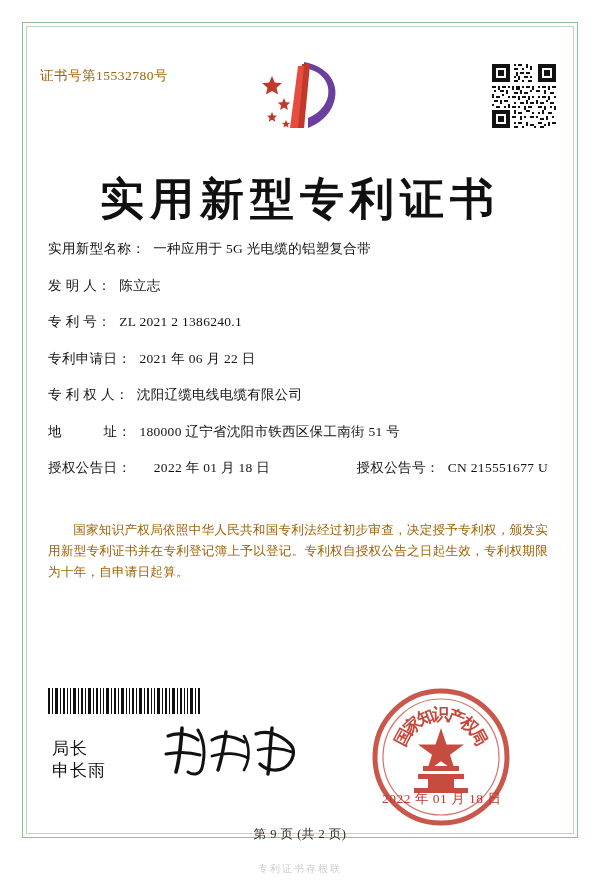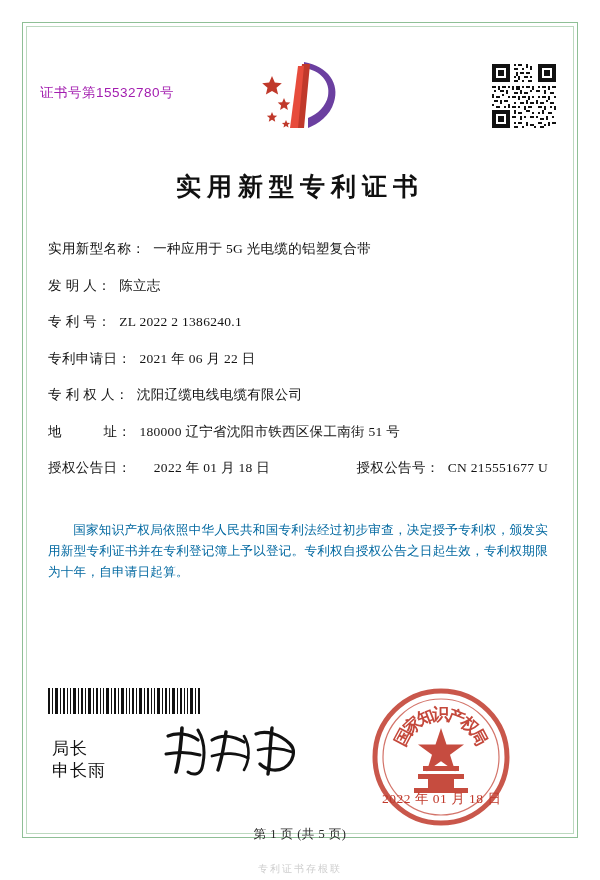--- a/index.html
+++ b/index.html
@@ -33,25 +33,25 @@
     width: 548px;
     height: 808px;
     border: 1px solid #bcd9bf;
     box-sizing: border-box;
   }
 
   
   .cert-no {
     position: absolute;
     left: 40px;
-    top: 84px;
+    top: 67px;
     font-size: 13.5px;
-    color: #a21caf;
+    color: #a16207;
     letter-spacing: 0.5px;
-    font-family: Liberation Sans, sans-serif;
+    font-family: Liberation Serif, serif;
   }
 
   
   .logo {
     position: absolute;
     left: 258px;
     top: 58px;
     width: 86px;
     height: 76px;
   }
@@ -64,21 +64,21 @@
     width: 68px;
     height: 68px;
   }
 
   .title {
     position: absolute;
     left: 0;
     right: 0;
     top: 170px;
     text-align: center;
-    font-size: 25px;
+    font-size: 44px;
     font-weight: bold;
     letter-spacing: 6px;
     color: #101010;
     font-family: "Liberation Serif", "DejaVu Serif", serif;
   }
 
   .fields {
     position: absolute;
     left: 48px;
     top: 240px;
@@ -111,21 +111,21 @@
     align-items: baseline;
   }
 
   .body-text {
     position: absolute;
     left: 48px;
     top: 520px;
     width: 500px;
     font-size: 12.6px;
     line-height: 21px;
-    color: #0369a1;
+    color: #a16207;
     text-align: justify;
     letter-spacing: 0.2px;
   }
   .body-text p {
     margin: 0 0 2px 0;
     text-indent: 2em;
   }
 
   .barcode {
     position: absolute;
@@ -342,21 +342,21 @@
     <div class="field-row">
       <span class="field-label">实用新型名称：</span>
       <span class="field-value">一种应用于 5G 光电缆的铝塑复合带</span>
     </div>
     <div class="field-row">
       <span class="field-label spaced">发 明 人：</span>
       <span class="field-value">陈立志</span>
     </div>
     <div class="field-row">
       <span class="field-label spaced">专 利 号：</span>
-      <span class="field-value">ZL 2022 2 1386240.1</span>
+      <span class="field-value">ZL 2021 2 1386240.1</span>
     </div>
     <div class="field-row">
       <span class="field-label">专利申请日：</span>
       <span class="field-value">2021 年 06 月 22 日</span>
     </div>
     <div class="field-row">
       <span class="field-label">专 利 权 人：</span>
       <span class="field-value">沈阳辽缆电线电缆有限公司</span>
     </div>
     <div class="field-row">
@@ -468,17 +468,17 @@
         <text x="75" y="38" text-anchor="middle" transform="rotate(0 75 75)">识</text>
         <text x="75" y="38" text-anchor="middle" transform="rotate(21 75 75)">产</text>
         <text x="75" y="38" text-anchor="middle" transform="rotate(42 75 75)">权</text>
         <text x="75" y="38" text-anchor="middle" transform="rotate(62 75 75)">局</text>
       </g>
     </svg>
   </div>
 
   <div class="seal-date">2022 年 01 月 18 日</div>
 
-  <div class="page-num">第 1 页 (共 5 页)</div>
+  <div class="page-num">第 9 页 (共 2 页)</div>
 
   <div class="footer-faint">专利证书存根联</div>
 
 </div>
 
 </body></html>

